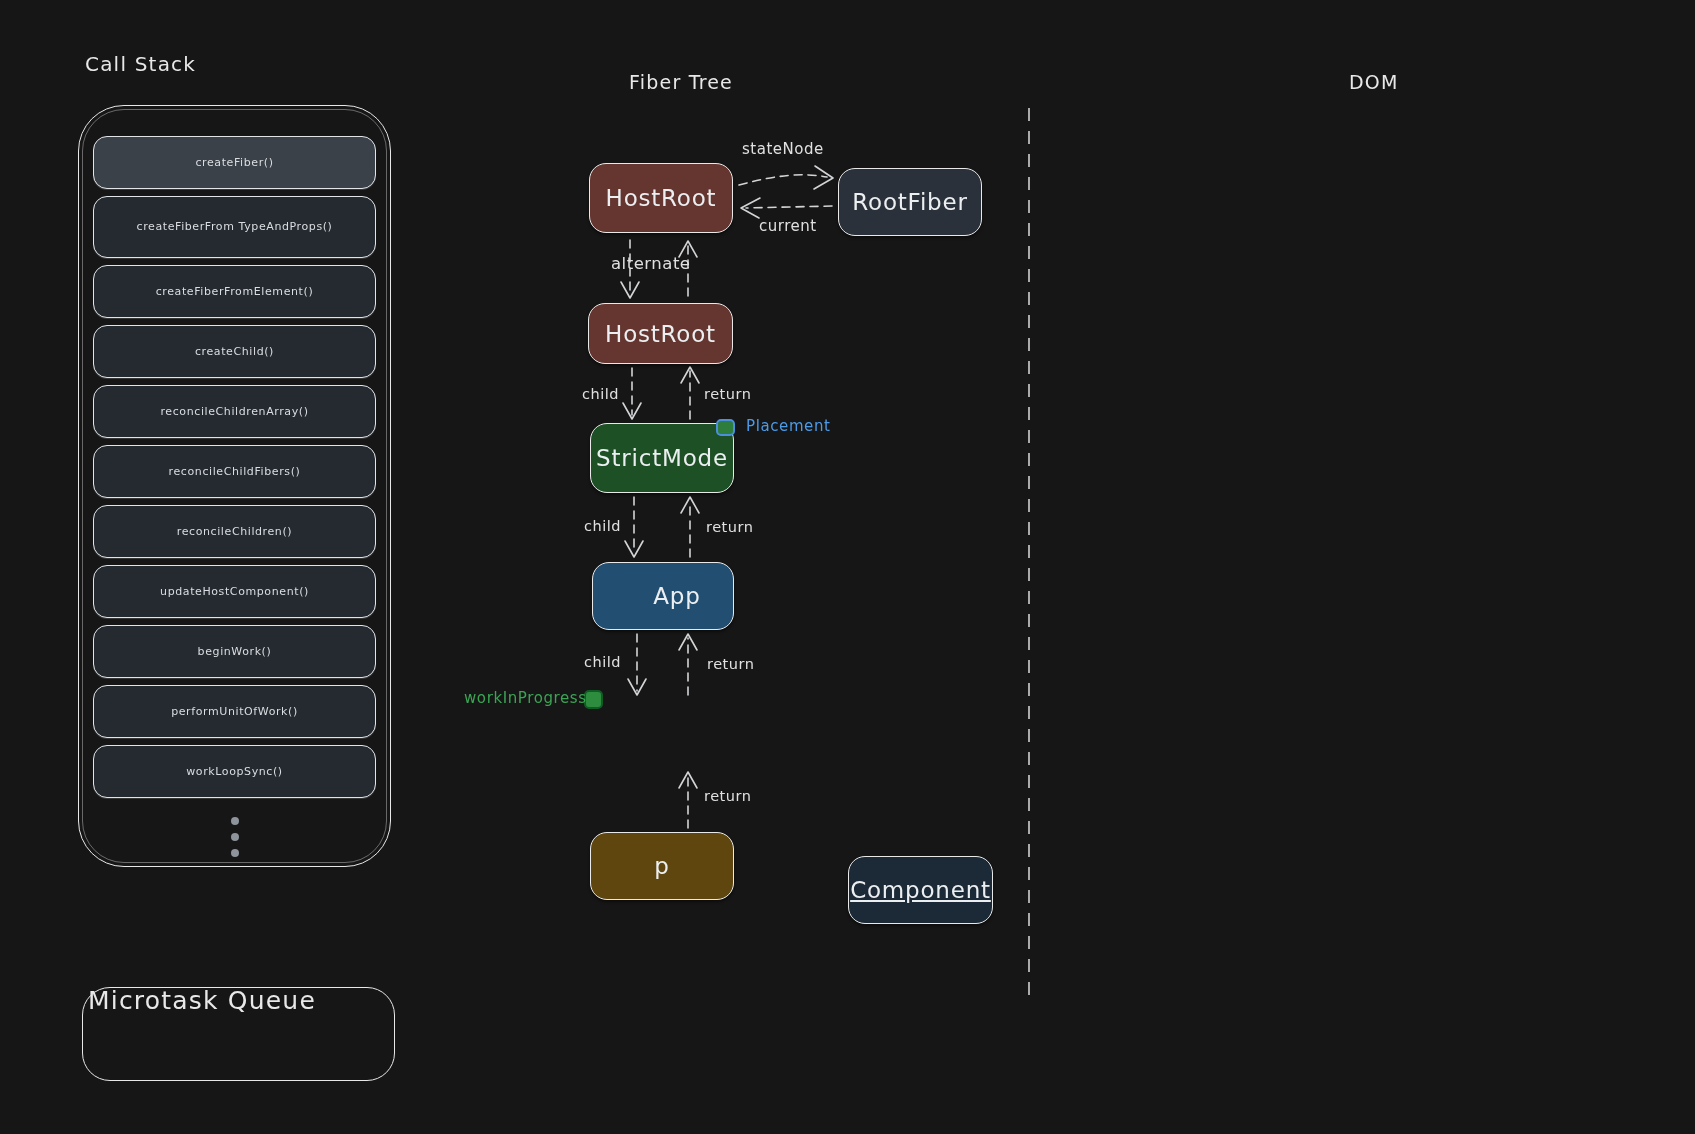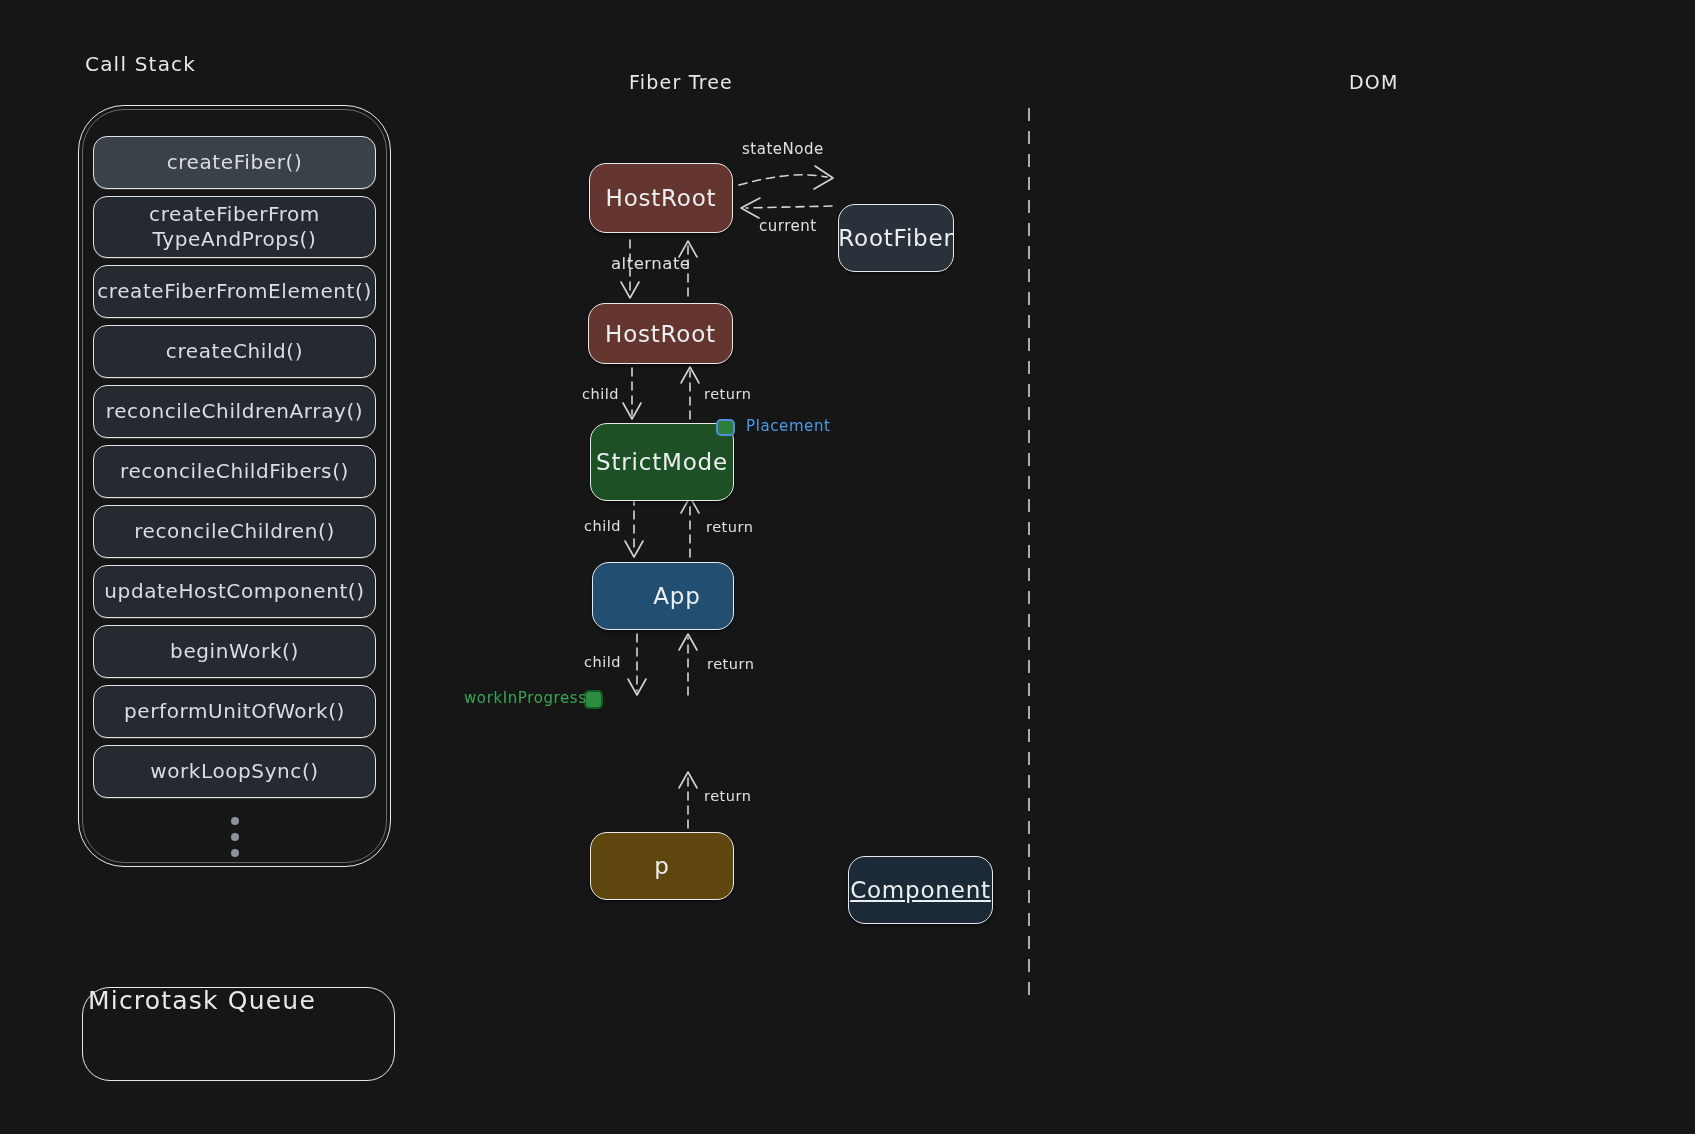--- a/index.html
+++ b/index.html
@@ -18,21 +18,21 @@
     display:flex;flex-direction:column;align-items:stretch;
     padding:30px 14px 0 14px;gap:7px;
   }
   .cs-container::before{
     content:"";position:absolute;inset:3px;border:1px solid rgba(230,230,230,.4);
     border-radius:42px;pointer-events:none;
   }
   .cs-item{
     min-height:53px;background:#242a30;border:1.6px solid #e2e5e8;border-radius:14px;
     box-sizing:border-box;display:flex;align-items:center;justify-content:center;
-    text-align:center;font-size:20px;color:#dadde1;letter-spacing:.6px;
+    text-align:center;font-size:11px;color:#dadde1;letter-spacing:.6px;
     padding:2px 26px;line-height:1.25;
     box-shadow:0 1px 0 rgba(255,255,255,.15);
   }
   .cs-item.active{background:#3a4148;}
   .cs-item.tall{min-height:62px;}
   .cs-dots{display:flex;flex-direction:column;align-items:center;gap:8px;margin-top:12px;}
   .cs-dots i{width:8px;height:8px;border-radius:50%;background:#8e949b;display:block;}
   
   .mq-box{
     position:absolute;left:82px;top:987px;width:313px;height:94px;
@@ -138,23 +138,23 @@
       <polyline class="head" points="679,650 688,634 697,650"></polyline>
     </g>
 
     <g>
       <path class="dash" d="M688 828 L688 776"></path>
       <polyline class="head" points="679,788 688,772 697,788"></polyline>
     </g>
   </svg>
 
   <div class="node fill-red" style="left:589px;top:163px;width:144px;height:70px;">HostRoot</div>
-  <div class="node fill-slate" style="left:838px;top:168px;width:116px;height:68px;margin-top:36px;">RootFiber</div>
+  <div class="node fill-slate" style="left:838px;top:168px;width:144px;height:68px;">RootFiber</div>
   <div class="node fill-red" style="left:588px;top:303px;width:145px;height:61px;">HostRoot</div>
-  <div class="node fill-green" style="left:590px;top:423px;width:144px;height:78px;">StrictMode</div>
+  <div class="node fill-green" style="left:590px;top:423px;width:144px;height:70px;">StrictMode</div>
   <div class="node fill-blue" style="left:592px;top:562px;width:142px;height:68px;padding-left:28px;">App</div>
   <div class="node fill-brown" style="left:590px;top:832px;width:144px;height:68px;">p</div>
   <div class="node fill-navy" style="left:848px;top:856px;width:145px;height:68px;text-decoration:underline;">Component</div>
 
   <div class="edge-label" style="left:742px;top:140px;font-size:15px;">stateNode</div>
   <div class="edge-label" style="left:759px;top:217px;font-size:15px;">current</div>
   <div class="edge-label" style="left:611px;top:254px;font-size:16.5px;">alternate</div>
   <div class="edge-label" style="left:582px;top:386px;">child</div>
   <div class="edge-label" style="left:704px;top:386px;">return</div>
   <div class="edge-label" style="left:584px;top:518px;">child</div>

